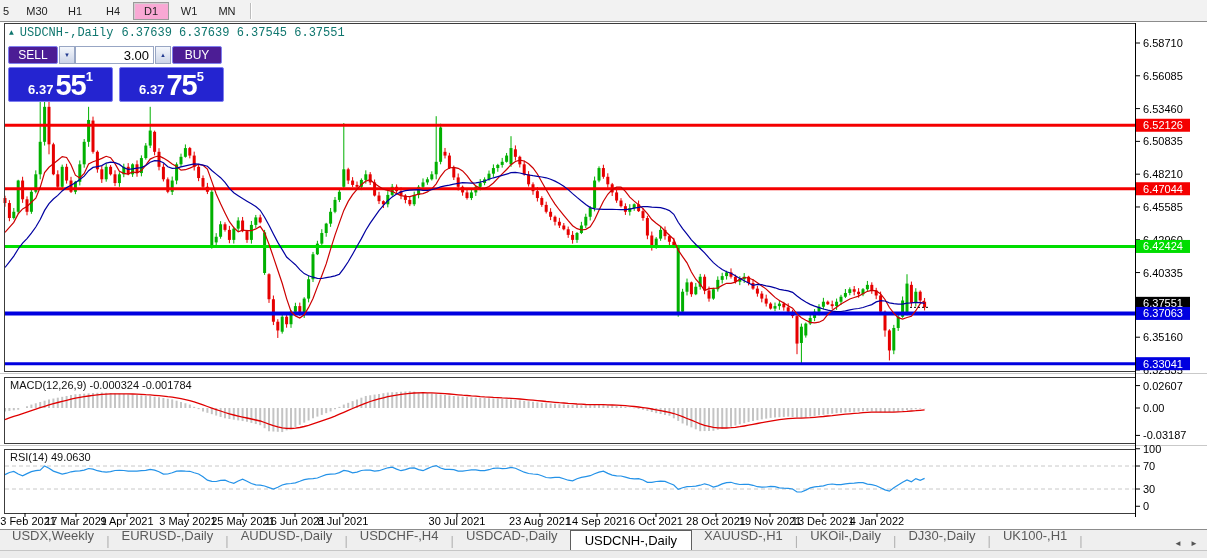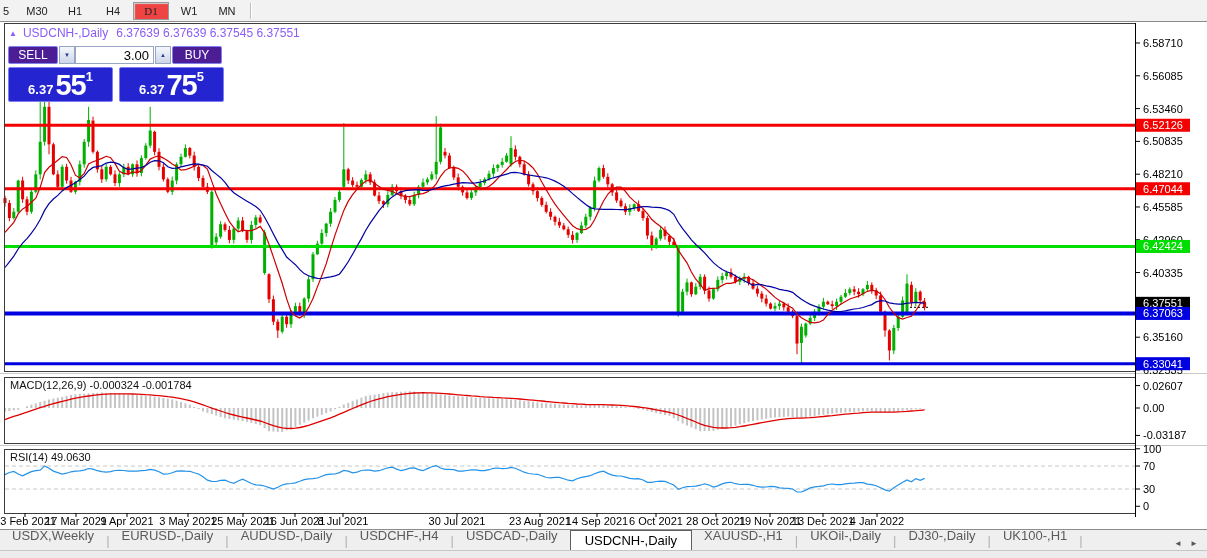--- a/index.html
+++ b/index.html
@@ -3,24 +3,24 @@
 <meta charset="utf-8">
 <style>
   html,body{margin:0;padding:0;}
   body{width:1207px;height:558px;position:relative;background:#fff;overflow:hidden;
        font-family:"Liberation Sans",sans-serif;-webkit-font-smoothing:antialiased;}
   
   .toolbar{position:absolute;left:0;top:0;width:1207px;height:21px;background:#f2f2f2;
            border-bottom:1px solid #8c8c8c;display:flex;align-items:center;font-size:11px;color:#222;}
   .tfbtn{min-width:24px;padding:2px 5px;text-align:center;margin:0 1px;border:1px solid transparent;cursor:default;}
   .tfbtn.first{width:10px;min-width:10px;overflow:hidden;padding-left:0;margin-left:0;}
-  .tfbtn.active{background:#ef4444;border:1px solid #9a9a9a;box-shadow:inset 1px 1px 1px #d0d0d0;font-family:Liberation Serif, serif;}
+  .tfbtn.active{background:#f9a8d4;border:1px solid #9a9a9a;box-shadow:inset 1px 1px 1px #d0d0d0;}
   .tbsep{width:1px;height:16px;background:#bdbdbd;border-right:1px solid #fff;margin:0 4px;}
   
-  .chart-title{position:absolute;left:9px;top:26px;font-size:12px;color:#8b5cf6;z-index:5;white-space:nowrap;}
+  .chart-title{position:absolute;left:9px;top:26px;font-size:12px;color:#0f766e;z-index:5;white-space:nowrap;font-family:Liberation Mono, monospace;}
   .chart-title .arr{font-size:8px;margin-right:6px;position:relative;top:-1px;}
   .chart-title .sym{margin-right:8px;}
   
   .trade-panel{position:absolute;left:8px;top:46px;width:214px;height:57px;z-index:6;}
   .tp-row1{position:absolute;left:0;top:0;height:18px;width:100%;}
   .btn-blue{position:absolute;top:0;height:16px;background:#4c1d95;border:1px solid #8080f0;border-radius:2px;
             color:#fff;font-size:12px;text-align:center;line-height:16px;}
   .sell-btn{left:0;width:48px;}
   .buy-btn{left:164px;width:48px;}
   .spin{position:absolute;top:0;width:14px;height:16px;background:linear-gradient(#f4f7fc,#ccd5e8);

